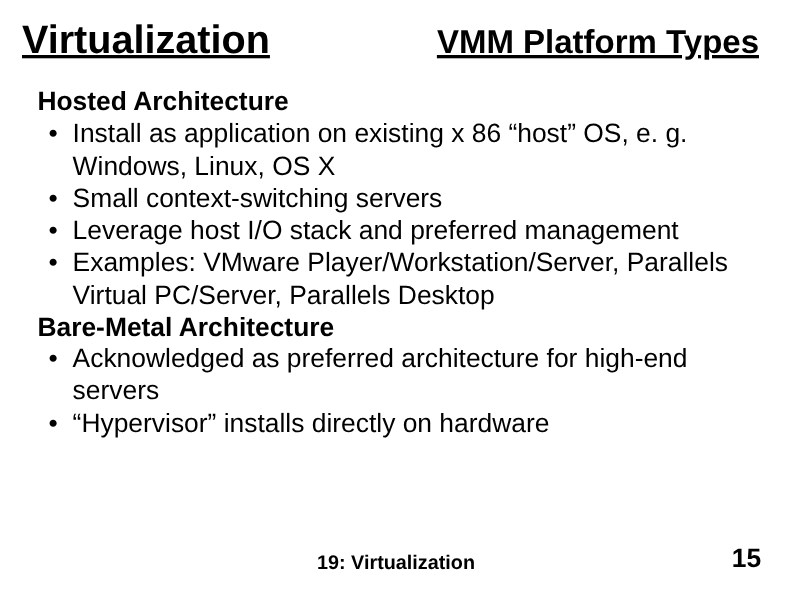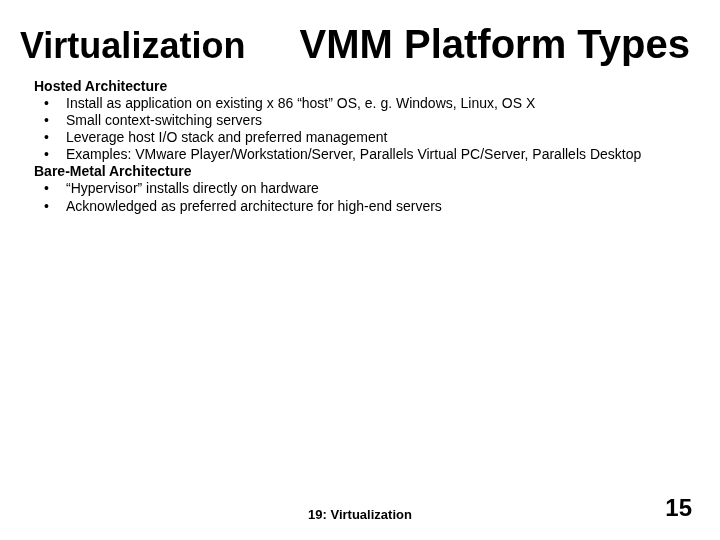--- a/index.html
+++ b/index.html
@@ -18,38 +18,39 @@
     box-sizing: border-box;
   }
   .header {
     position: absolute;
     top: 0;
     left: 20px;
     right: 20px;
     display: flex;
     align-items: baseline;
     justify-content: space-between;
+    text-decoration: underline;
   }
   .title-left {
     font-size: 36px;
     font-weight: bold;
     padding-top: 2px;
   }
   .title-right {
-    font-size: 40px;
+    font-size: 30px;
     font-weight: bold;
     padding-top: 22px;
     padding-right: 10px;
   }
   .body {
     position: absolute;
     top: 78px;
     left: 34px;
     right: 40px;
-    font-size: 14px;
+    font-size: 24px;
     line-height: 1.22;
   }
   .section-head {
     font-weight: bold;
     margin: 0;
   }
   ul {
     margin: 0;
     padding-left: 28px;
     list-style: none;
@@ -63,21 +64,21 @@
     position: absolute;
     left: -18px;
     top: 0;
   }
   .footer-center {
     position: absolute;
     bottom: 18px;
     left: 0;
     width: 100%;
     text-align: center;
-    font-size: 13px;
+    font-size: 18px;
     font-weight: bold;
   }
   .footer-right {
     position: absolute;
     bottom: 18px;
     right: 28px;
     font-size: 24px;
     font-weight: bold;
   }
 </style>
@@ -93,20 +94,20 @@
   <div class="body">
     <p class="section-head">Hosted Architecture</p>
     <ul>
       <li>Install as application on existing x 86 “host” OS, e. g. Windows, Linux, OS X</li>
       <li>Small context-switching servers</li>
       <li>Leverage host I/O stack and preferred management</li>
       <li>Examples: VMware Player/Workstation/Server, Parallels Virtual PC/Server, Parallels Desktop</li>
     </ul>
     <p class="section-head">Bare-Metal Architecture</p>
     <ul>
+      <li>Acknowledged as preferred architecture for high-end servers</li>
       <li>“Hypervisor” installs directly on hardware</li>
-      <li>Acknowledged as preferred architecture for high-end servers</li>
     </ul>
   </div>
 
   <div class="footer-center">19: Virtualization</div>
   <div class="footer-right">15</div>
 </div>
 
 </body></html>

